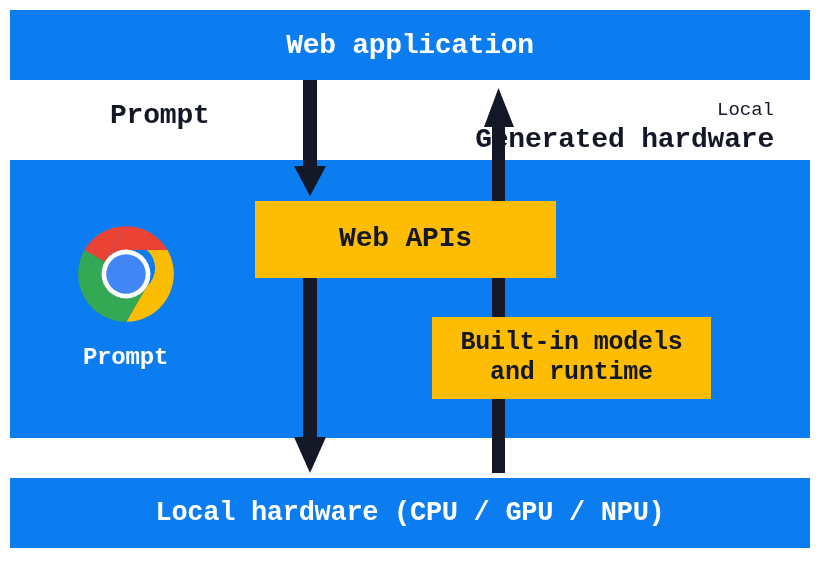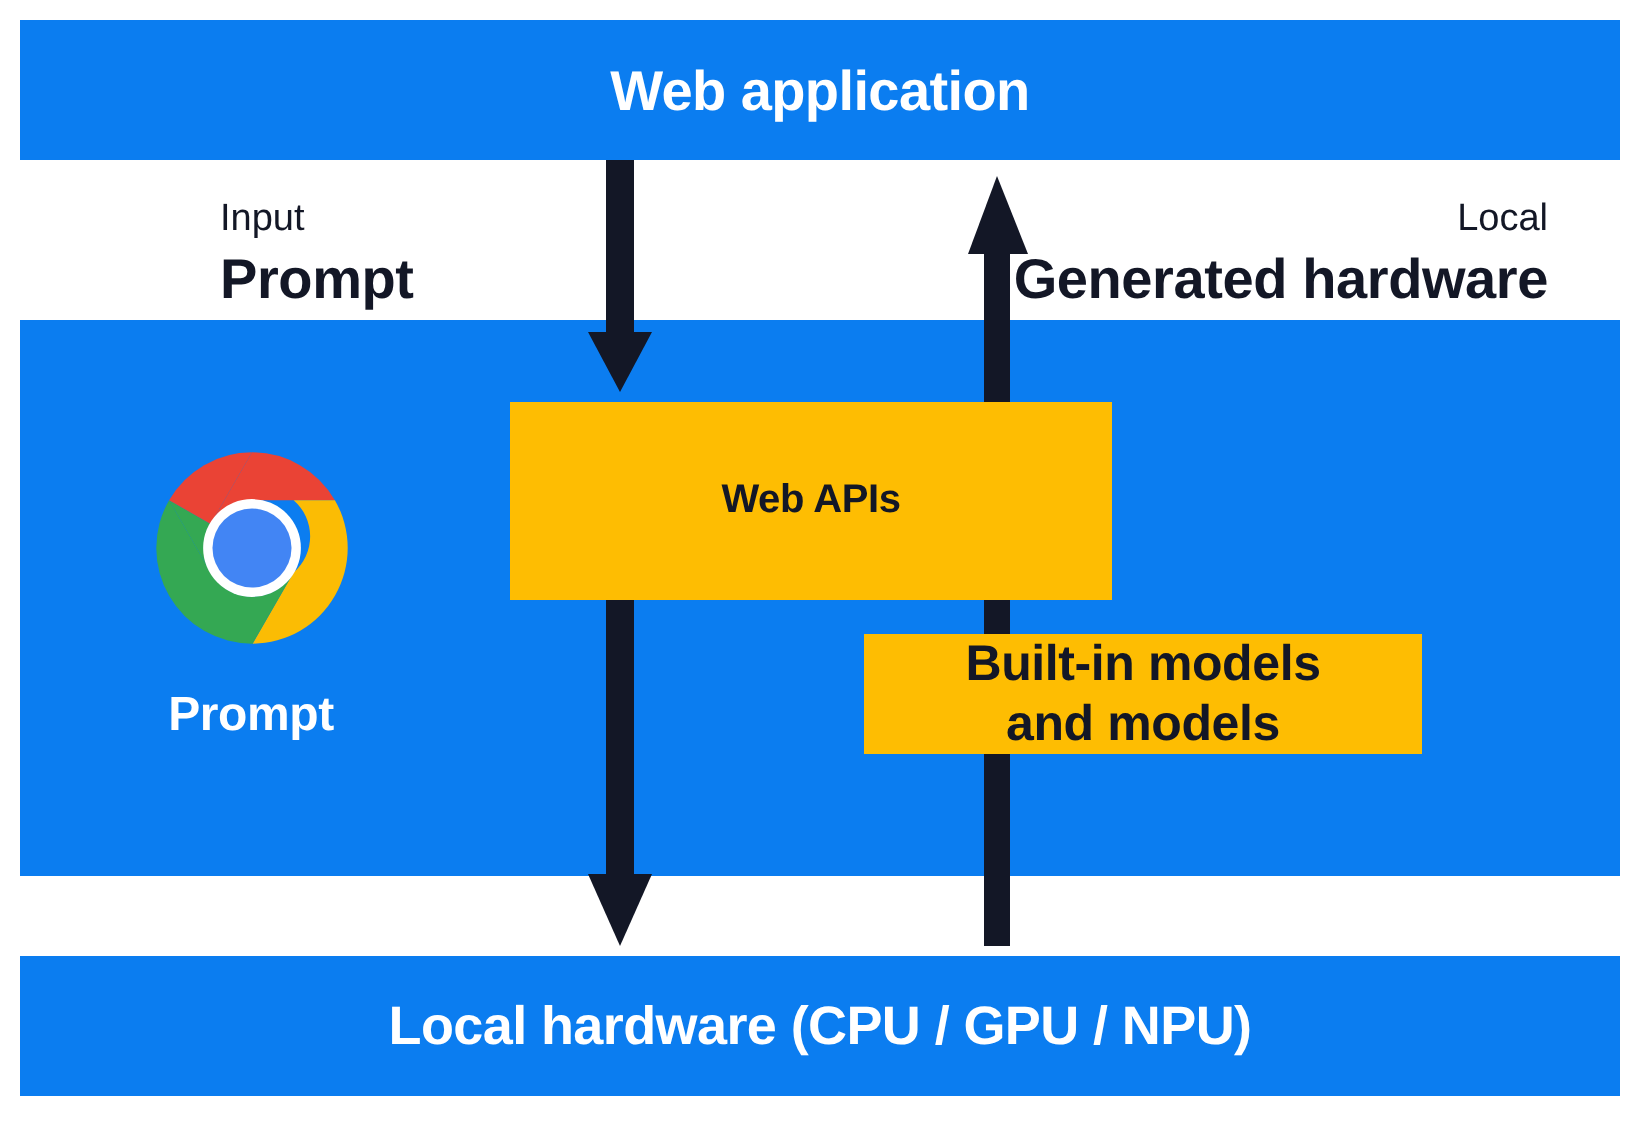--- a/index.html
+++ b/index.html
@@ -11,20 +11,21 @@
   body {
     font-family: "Liberation Sans", sans-serif;
     -webkit-font-smoothing: antialiased;
   }
   #diagram {
     position: relative;
     width: 820px;
     height: 566px;
     background: #ffffff;
     overflow: hidden;
+    font-family: Liberation Mono, monospace;
   }
 
   
   .bar {
     position: absolute;
     background: #0B7DF0;
     box-sizing: border-box;
   }
   .bar-label {
     position: absolute;
@@ -109,29 +110,29 @@
     justify-content: center;
     text-align: center;
     font-weight: 700;
     line-height: 1.22;
     box-sizing: border-box;
   }
   #box-web-apis {
     left: 255px;
     top: 201px;
     width: 301px;
-    height: 99px;
-    font-size: 20px;
+    height: 77px;
+    font-size: 28px;
     letter-spacing: -0.2px;
   }
   #box-builtin-models {
     left: 432px;
     top: 317px;
     width: 279px;
-    height: 60px;
+    height: 82px;
     font-size: 25px;
     letter-spacing: -0.2px;
     padding: 0 8px;
   }
   #box-builtin-models .box-line {
     display: block;
   }
 
   
   .flow-note {
@@ -213,26 +214,25 @@
     <div id="browser-label">Prompt</div>
   </div>
 
   <div class="yellow-box" id="box-web-apis">
     <span>Web APIs</span>
   </div>
 
   <div class="yellow-box" id="box-builtin-models">
     <span>
       <span class="box-line">Built-in models</span>
-      <span class="box-line">and models</span>
+      <span class="box-line">and runtime</span>
     </span>
   </div>
 
   <div class="flow-note" id="note-input">
-    <span class="note-kind">Input</span>
     <span class="note-value">Prompt</span>
   </div>
 
   <div class="flow-note" id="note-output">
     <span class="note-kind">Local</span>
     <span class="note-value">Generated hardware</span>
   </div>
 
 </div>
 

